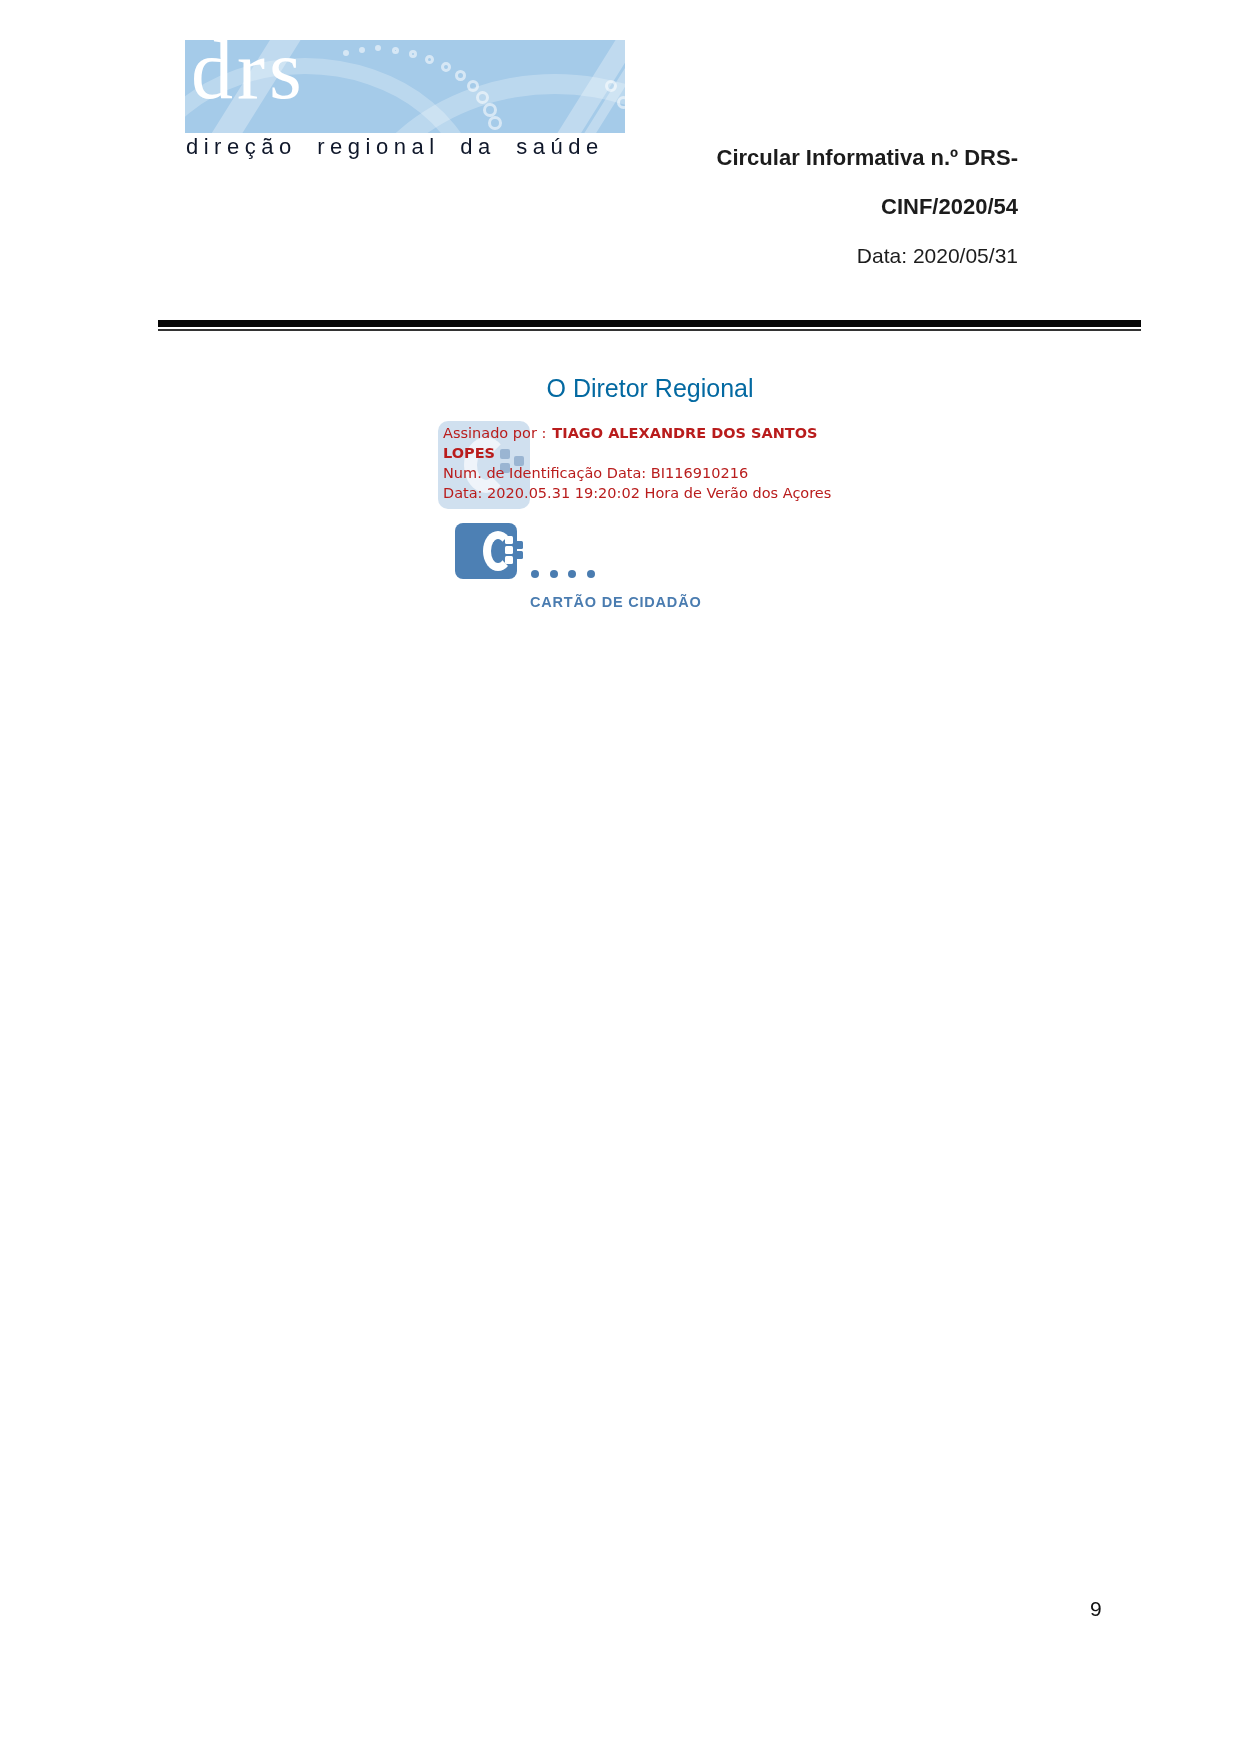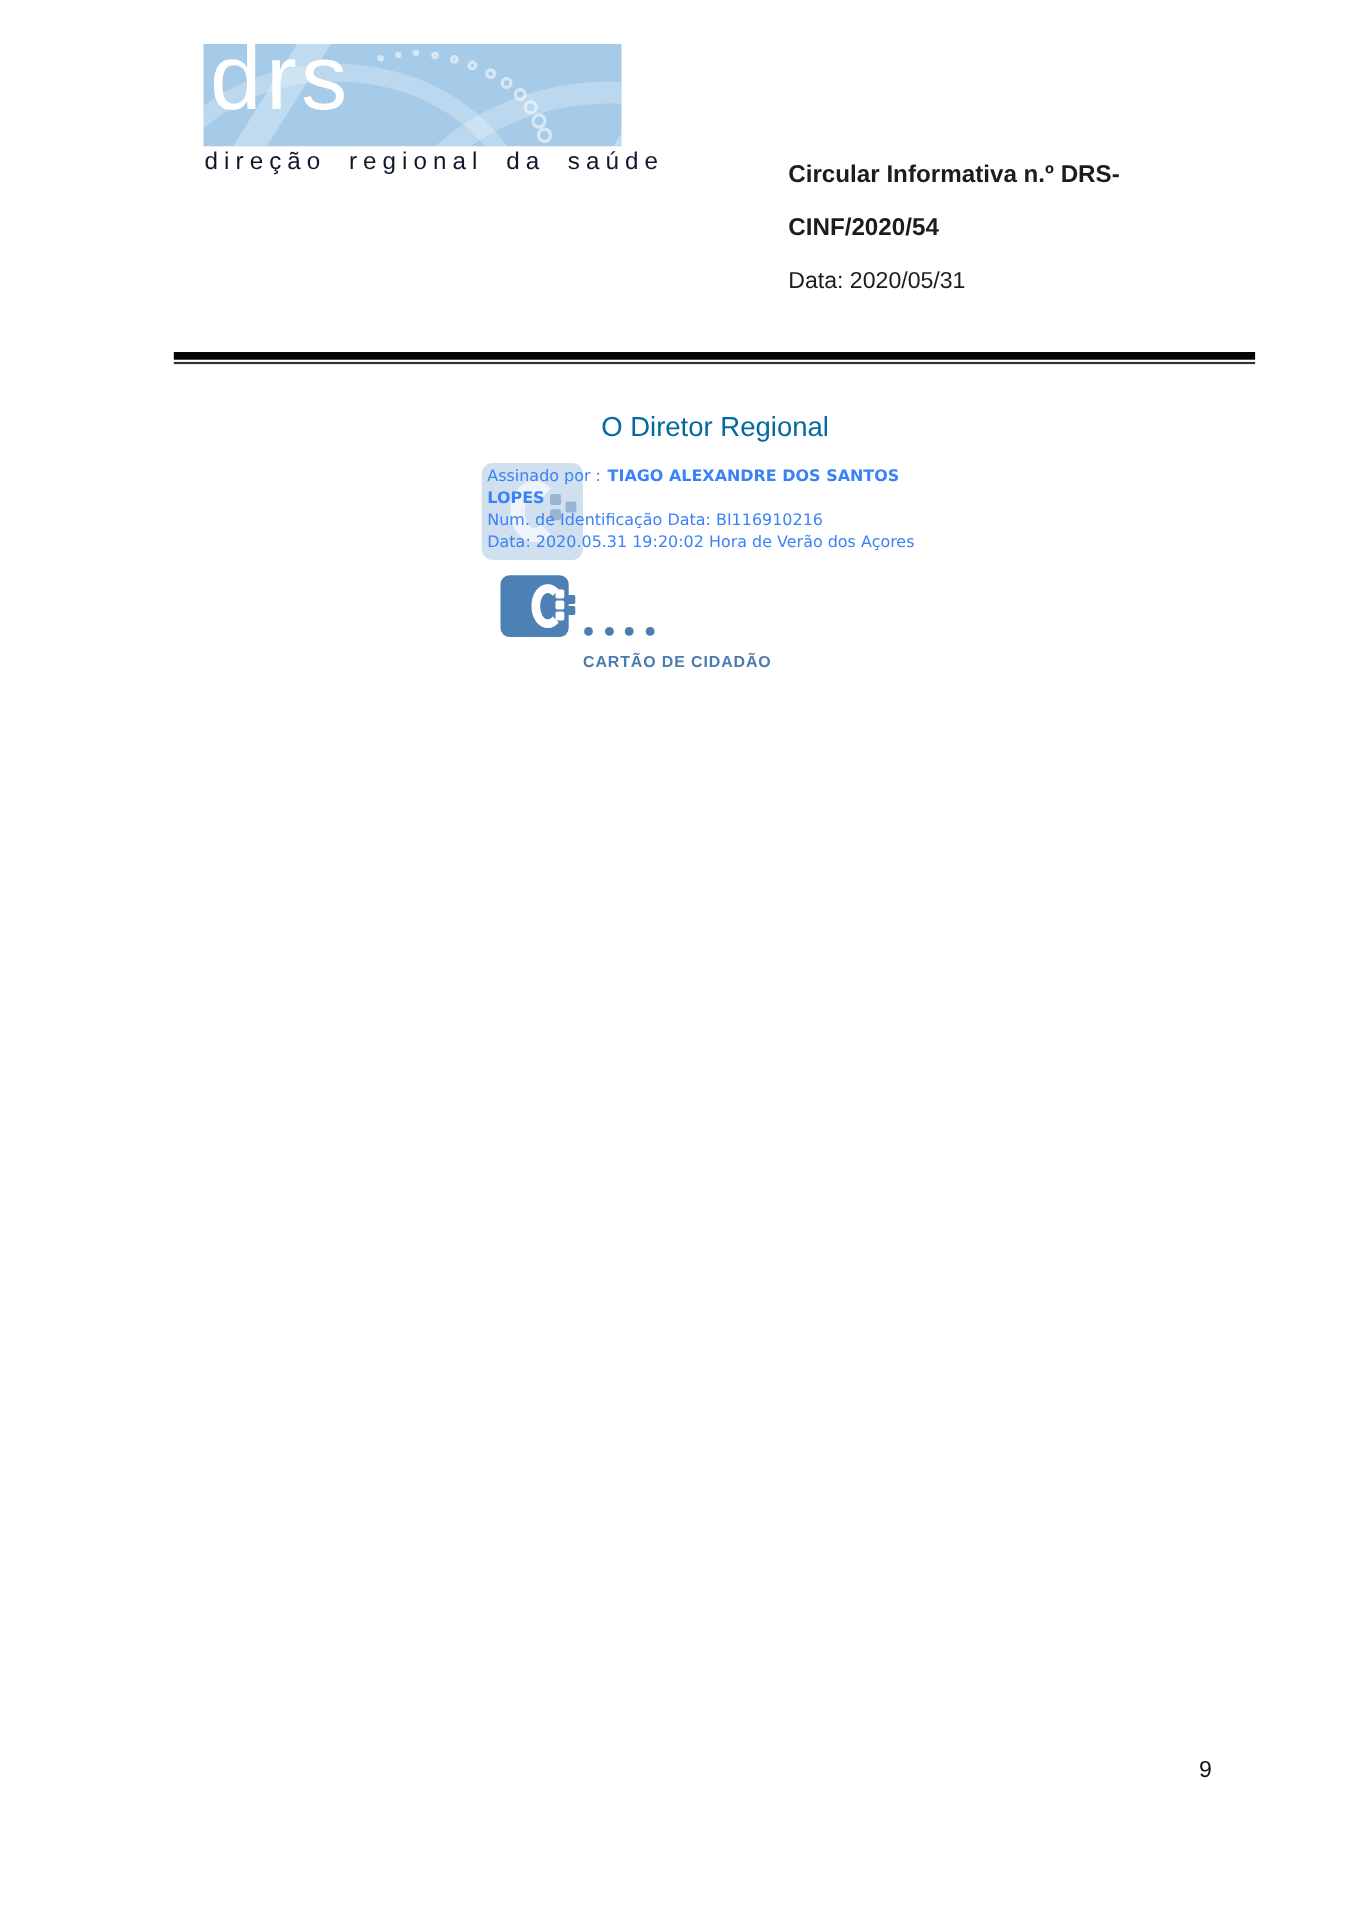--- a/index.html
+++ b/index.html
@@ -15,23 +15,24 @@
     width:1241px;height:1754px;
     margin:0 auto;
     background:#ffffff;
     font-family:"Liberation Sans", sans-serif;
     color:var(--text-dark);
     overflow:hidden;
   }
 
   
   .logo-band{
-    position:absolute;left:185px;top:40px;width:380px;height:93px;
+    position:absolute;left:185px;top:40px;width:440px;height:93px;
     background:var(--band-blue);
     overflow:hidden;
+    font-family:Liberation Serif, serif;
   }
   .logo-acronym{
     position:absolute;left:6px;top:-16px;
     font-size:84px;font-weight:300;line-height:1.1;
     letter-spacing:4px;color:#ffffff;
   }
   .deco-ring{
     position:absolute;border-radius:50%;
     border:3px solid rgba(255,255,255,0.55);
   }
@@ -45,21 +46,21 @@
   }
   .logo-subtitle{
     position:absolute;left:186px;top:134px;width:450px;
     font-size:22px;letter-spacing:5.5px;word-spacing:9px;
     color:#0f172a;white-space:nowrap;
   }
 
   
   .doc-header{
     position:absolute;top:133px;right:223px;
-    line-height:49px;
+    text-align:right;line-height:49px;
   }
   .doc-header .title{font-size:22px;font-weight:bold;white-space:nowrap;}
   .doc-header .date{font-size:21px;font-weight:normal;white-space:nowrap;}
 
   
   .divider{position:absolute;left:158px;top:320px;width:983px;}
   .divider .thick{height:7px;background:#060606;}
   .divider .gap{height:2px;background:transparent;}
   .divider .thin{height:2px;background:#333333;}
 
@@ -79,21 +80,21 @@
     border-right-color:transparent;border-radius:50%;
   }
   .sig-watermark .wm-sq{
     position:absolute;width:10px;height:10px;border-radius:2px;
     background:rgba(140,170,202,0.8);
   }
 
   .signature-block{
     position:absolute;left:443px;top:423px;width:380px;
     font-family:"DejaVu Sans", sans-serif;
-    font-size:14.5px;line-height:20px;color:#3b82f6;
+    font-size:14.5px;line-height:20px;color:#b91c1c;
   }
   .signature-block .name{font-weight:bold;margin-left:6px;}
   .signature-block .nowrap{white-space:nowrap;}
 
   
   .cc-box{
     position:absolute;left:455px;top:523px;width:62px;height:56px;
     background:var(--cc-box-blue);border-radius:8px;
   }
   .cc-c{

